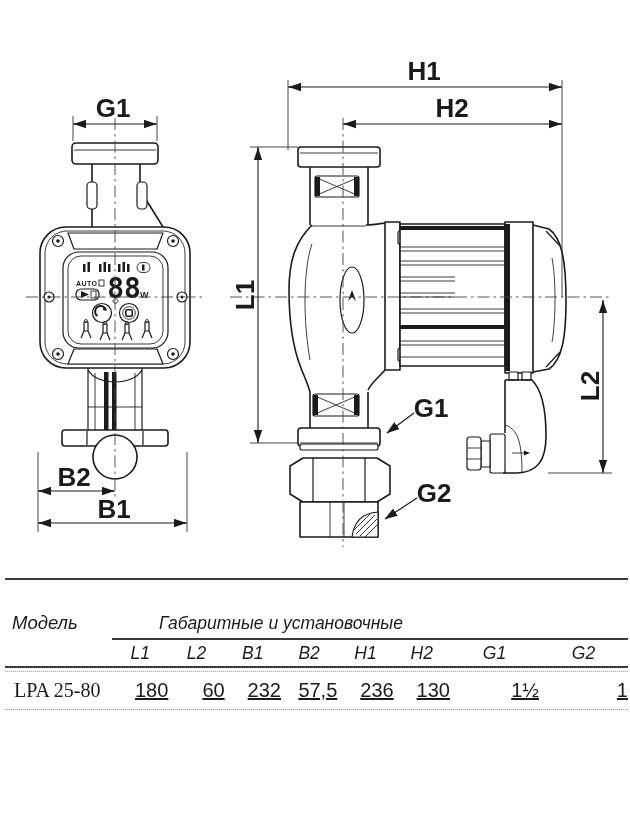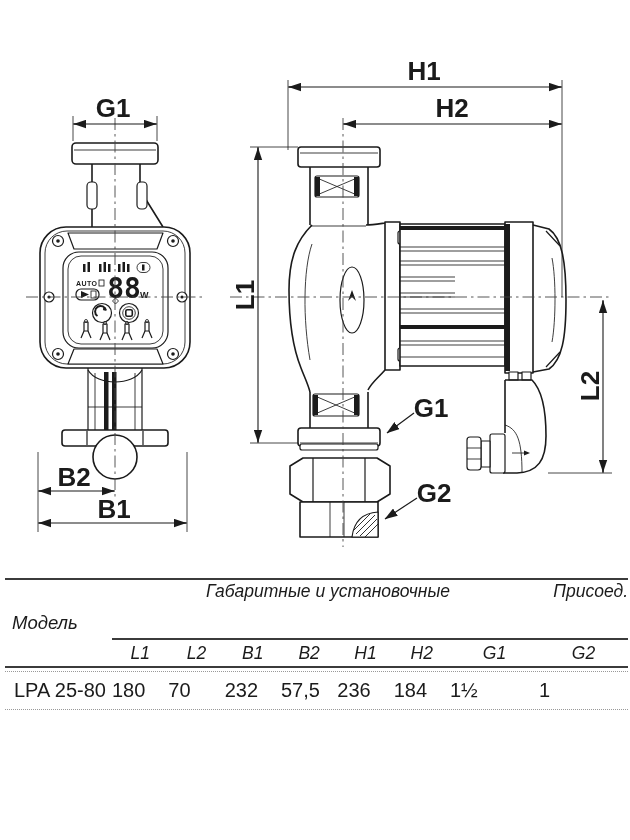--- a/index.html
+++ b/index.html
@@ -20,31 +20,31 @@
   .hx {fill:none;stroke:#1b1b1b;stroke-width:.9;}
   .dimtxt{font:600 26px "Liberation Sans",sans-serif;fill:#1b1b1b;}
   .segtxt{font:700 28px "DejaVu Sans Mono",monospace;fill:#1b1b1b;}
   .wtxt  {font:700 9px "Liberation Sans",sans-serif;fill:#1b1b1b;}
   .autotxt{font:700 7px "Liberation Sans",sans-serif;fill:#1b1b1b;letter-spacing:.4px;}
   
   .dim-table{position:absolute;left:5px;top:578px;width:623px;}
   .t-head{display:grid;grid-template-columns:107px 338px 178px;border-top:2.5px solid #3b3b3b;height:60px;}
   .t-model{display:flex;align-items:flex-end;padding:0 0 6px 7px;
            font-style:italic;font-size:18.5px;}
-  .t-group{display:flex;flex-direction:row;justify-content:flex-end;text-align:center;
+  .t-group{display:flex;flex-direction:column;justify-content:flex-end;text-align:center;
            font-style:italic;font-size:17.5px;line-height:23px;border-bottom:2px solid #3b3b3b;
            padding-bottom:3px;}
   .t-cols{display:grid;grid-template-columns:107px repeat(6,56.33px) 89px 89px;height:26px;
           font-style:italic;font-size:17.5px;align-items:center;}
   .t-cols .c{text-align:center;}
   .t-sep{border-top:2.5px solid #3b3b3b;border-bottom:1.2px dotted #999;height:3px;}
   .t-row{display:grid;grid-template-columns:107px repeat(6,56.33px) 89px 89px;height:37px;
          font-size:20px;align-items:center;}
-  .t-row .m{padding-left:9px;}
-  .t-row .v{text-align:left;}
+  .t-row .m{padding-left:9px;font-family:Liberation Serif, serif;}
+  .t-row .v{text-align:right;text-decoration:underline;}
   .t-bottom{border-top:1.2px dotted #999;height:1px;}
 </style>
 </head>
 <body>
 
 <div class="stage">
 
 <svg width="630" height="575" viewBox="0 0 630 575">
   <defs>
     <marker id="ah" viewBox="0 0 12 8" refX="11.5" refY="4" markerWidth="13" markerHeight="9" orient="auto" markerUnits="userSpaceOnUse">
@@ -320,42 +320,41 @@
   </g>
 </svg>
 
   <div class="dim-table">
     <div class="t-head">
       <div class="t-model">Модель</div>
       <div class="t-group">
         <div>Габаритные и установочные</div>
       </div>
       <div class="t-group">
-        <div>Присоед.</div>
       </div>
     </div>
     <div class="t-cols">
       <div class="c"></div>
       <div class="c">L1</div>
       <div class="c">L2</div>
       <div class="c">B1</div>
       <div class="c">B2</div>
       <div class="c">H1</div>
       <div class="c">H2</div>
       <div class="c">G1</div>
       <div class="c">G2</div>
     </div>
     <div class="t-sep"></div>
     <div class="t-row">
       <div class="m">LPA 25-80</div>
       <div class="v">180</div>
-      <div class="v">70</div>
+      <div class="v">60</div>
       <div class="v">232</div>
       <div class="v">57,5</div>
       <div class="v">236</div>
-      <div class="v">184</div>
+      <div class="v">130</div>
       <div class="v">1½</div>
       <div class="v">1</div>
     </div>
     <div class="t-bottom"></div>
   </div>
 
 </div>
 
 </body></html>

